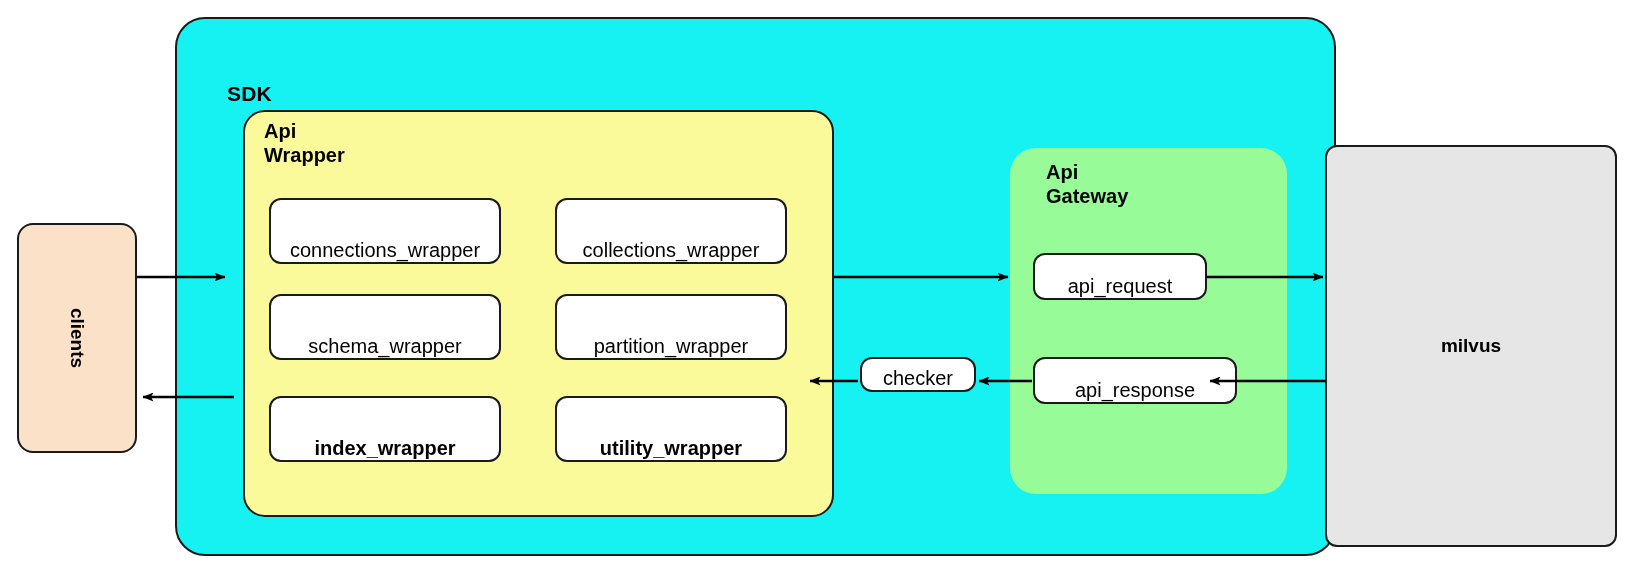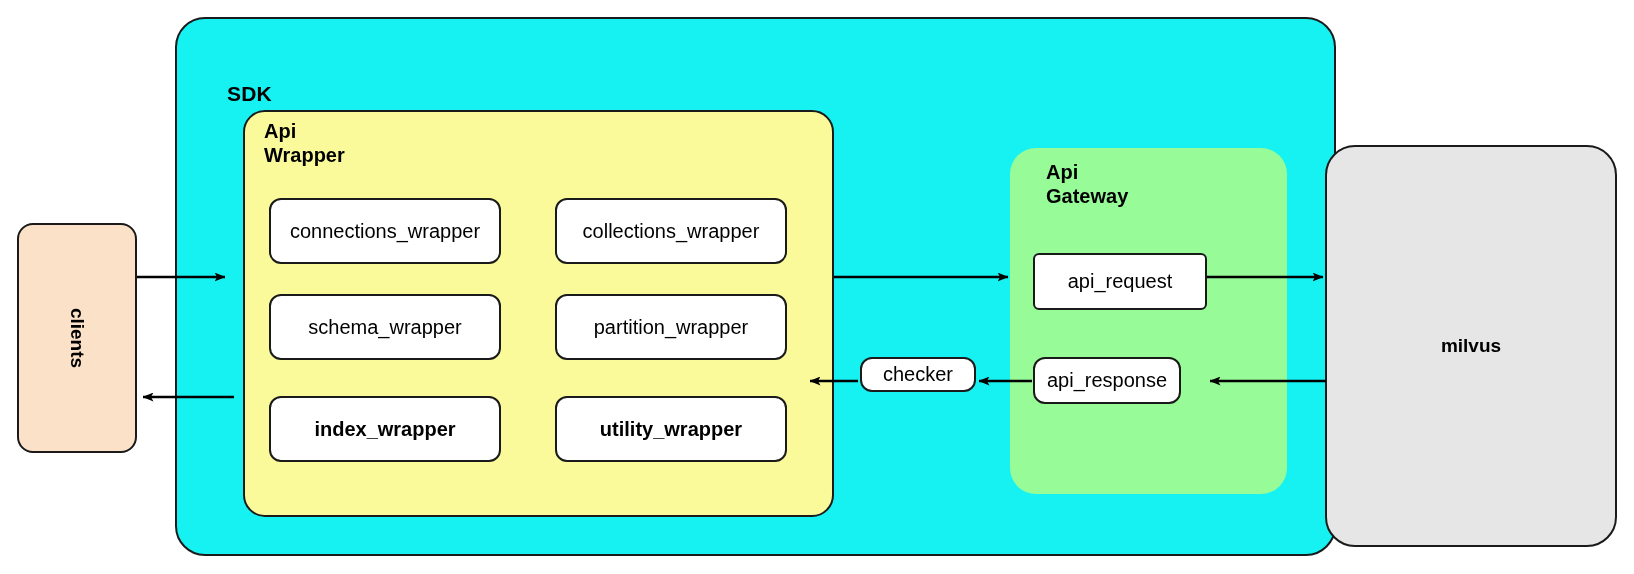--- a/index.html
+++ b/index.html
@@ -110,53 +110,53 @@
     white-space: nowrap;
   }
 
   
   .milvus-box {
     left: 1325px;
     top: 145px;
     width: 292px;
     height: 402px;
     background: #E6E6E6;
-    border-radius: 30px;
+    border-radius: 12px;
     align-items: center;
     justify-content: center;
   }
   .milvus-label {
     font-size: 19px;
     font-weight: bold;
     color: #000000;
   }
 
   
   .leaf-box {
     background: #ffffff;
     border-radius: 12px;
-    align-items: center;
+    align-items: flex-end;
     justify-content: center;
     font-size: 20px;
     color: #000000;
   }
   .leaf-label {
     white-space: nowrap;
   }
 
   
   .w-c0 { left: 24px;  width: 232px; }
   .w-c1 { left: 310px; width: 232px; }
   .w-r0 { top: 86px;  height: 66px; }
   .w-r1 { top: 182px; height: 66px; }
   .w-r2 { top: 284px; height: 66px; font-weight: bold; }
 
   
-  .g-request  { left: 23px; top: 105px; width: 174px; height: 57px; border-radius: 6px; }
-  .g-response { left: 23px; top: 209px; width: 148px; height: 47px; }
+  .g-request  { left: 23px; top: 105px; width: 174px; height: 47px; }
+  .g-response { left: 23px; top: 209px; width: 204px; height: 47px; }
 
   
   .checker-box {
     left: 860px;
     top: 357px;
     width: 116px;
     height: 35px;
   }
 
   

